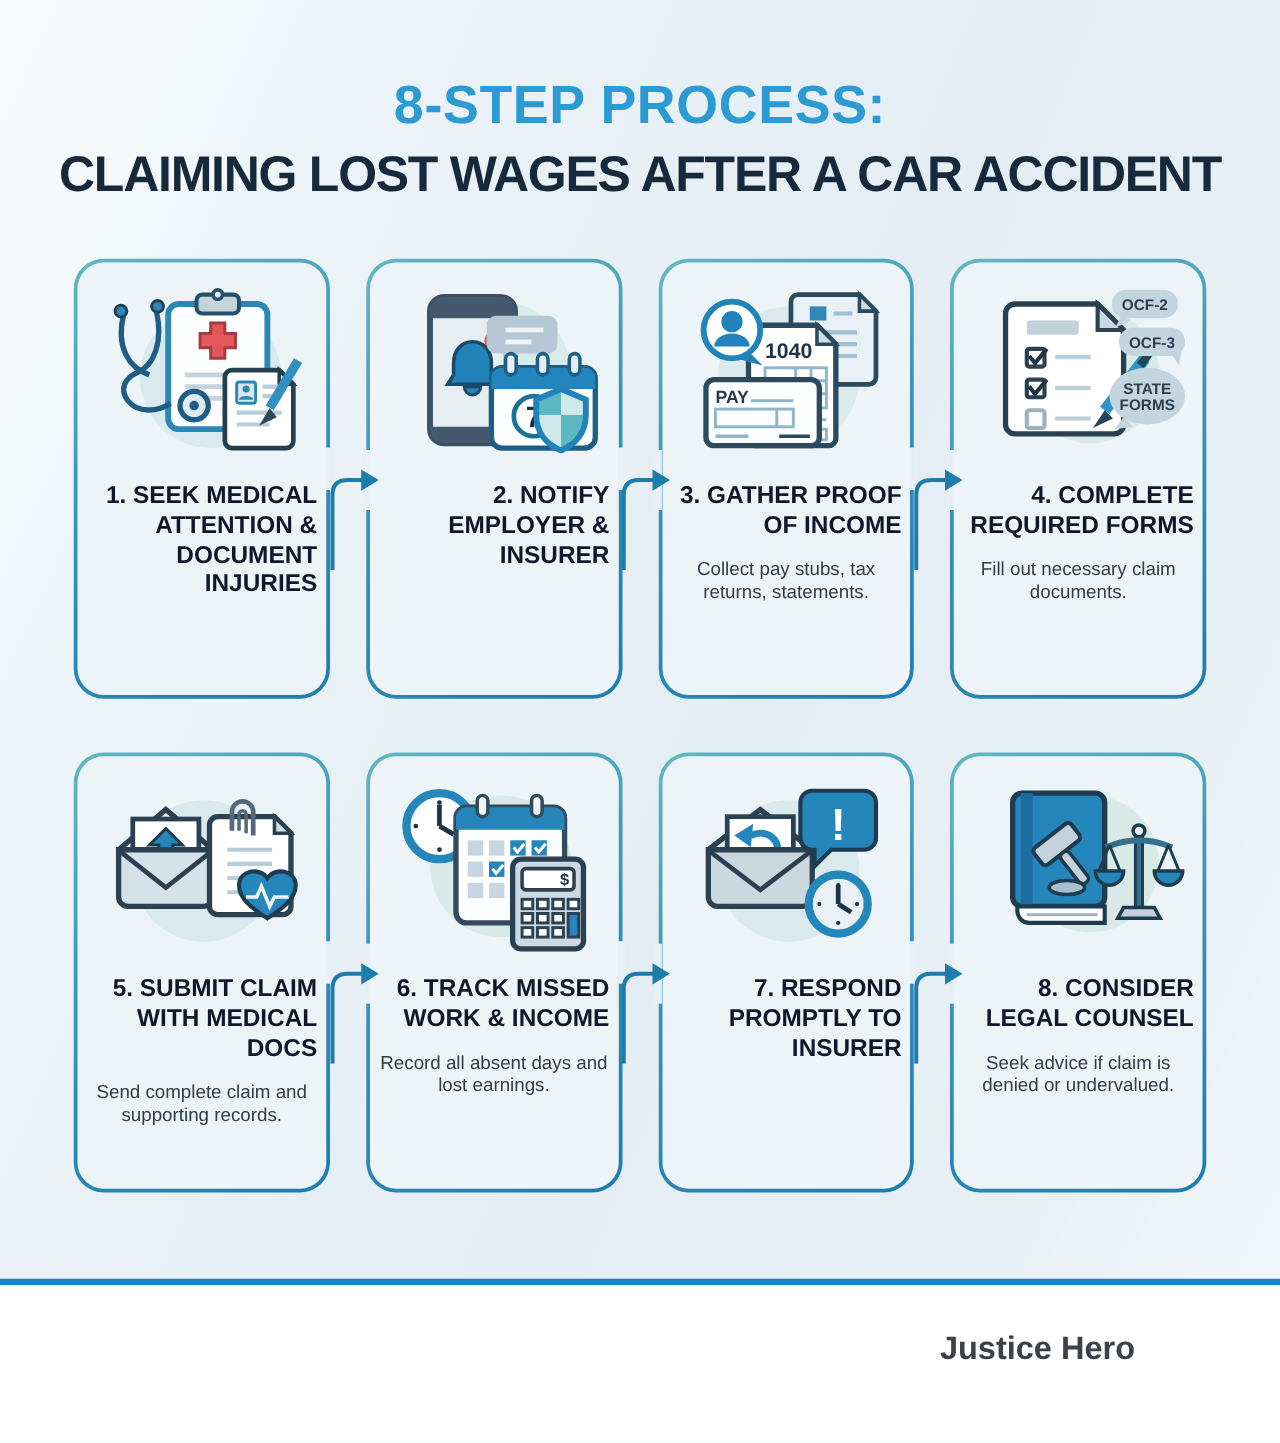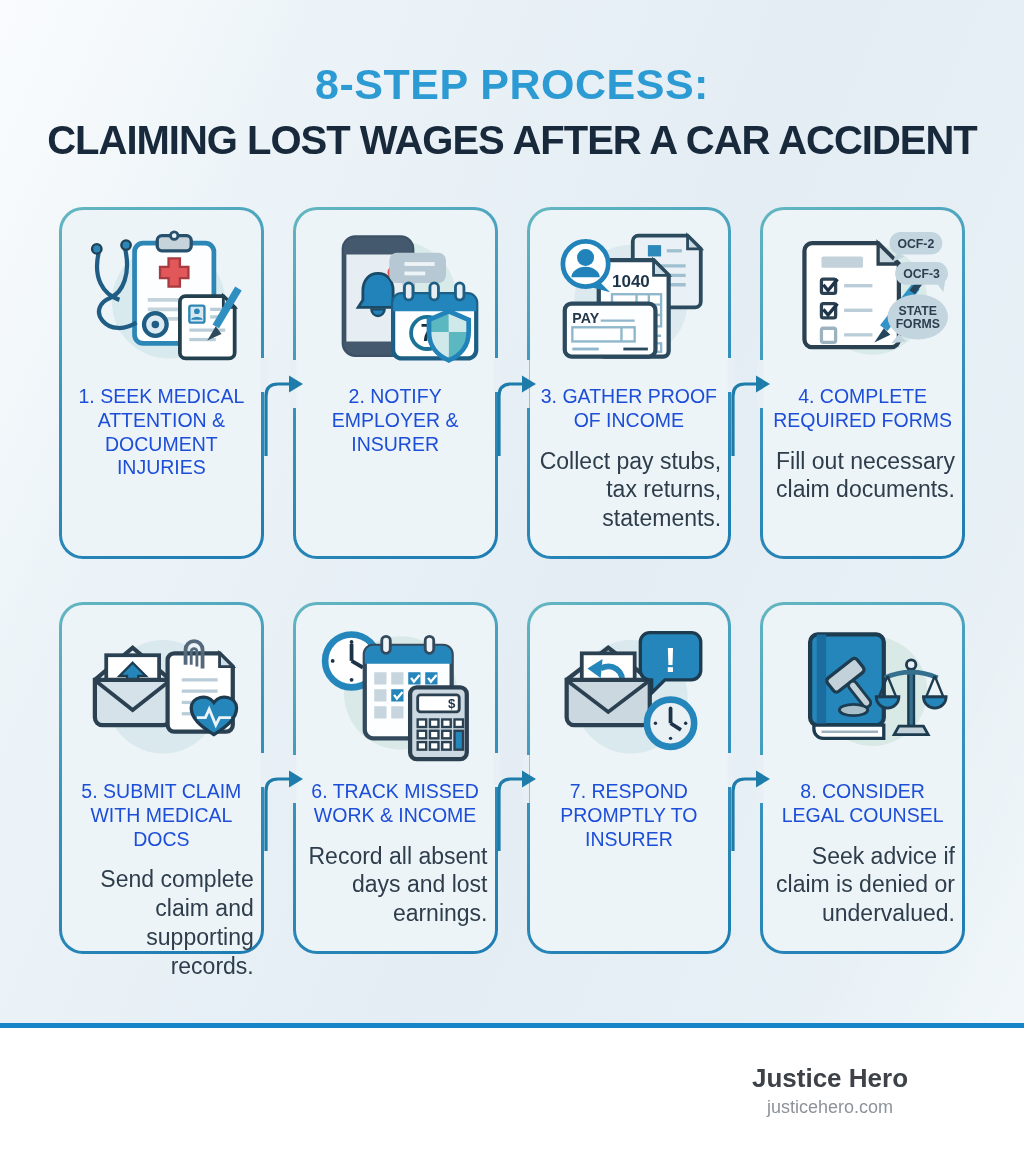--- a/index.html
+++ b/index.html
@@ -17,22 +17,22 @@
   .kicker{font-size:43px;font-weight:800;letter-spacing:.5px;color:#2C9BD3;}
   .main-title{font-size:40px;font-weight:800;letter-spacing:-1px;color:#18293B;margin-top:9px;}
   .row{position:absolute;left:59px;width:906px;height:352px;display:flex;gap:29px;}
   .row1{top:207px;} .row2{top:602px;}
   .card{flex:1 1 0;border-radius:24px;padding:3px;box-sizing:border-box;
         background:linear-gradient(155deg,#64b7c0 0%,#3793bd 45%,#1d7cb2 100%);}
   .card-inner{height:100%;border-radius:21px;background:#edf4f8;box-sizing:border-box;
         display:flex;flex-direction:column;align-items:center;padding:14px 7px 0 7px;}
   .icon-wrap{width:170px;height:148px;position:relative;}
   .icon-wrap svg{width:170px;height:148px;display:block;}
-  .step-title{font-size:19.5px;line-height:1.22;font-weight:400;color:#1d4ed8;text-align:center;margin-top:13px;}
-  .step-desc{font-size:23px;line-height:1.25;color:#2E3D4B;text-align:right;margin-top:14px;}
+  .step-title{font-size:19.5px;line-height:1.22;font-weight:700;color:#0f172a;text-align:right;margin-top:13px;}
+  .step-desc{font-size:15px;line-height:1.25;color:#2E3D4B;text-align:center;margin-top:14px;}
   .connector{position:absolute;width:52px;height:112px;}
   .divider{position:absolute;top:1023px;left:0;width:100%;height:5px;background:#1585C7;}
   .footer-band{position:absolute;top:1028px;left:0;width:100%;height:126px;background:#ffffff;}
   .footer-text{position:absolute;top:1063px;left:690px;width:280px;text-align:center;}
   .brand{font-size:26px;font-weight:bold;color:#3C4247;}
   .site{font-size:18px;color:#8B9399;margin-top:3px;}
   svg text{font-family:"Liberation Sans","DejaVu Sans",sans-serif;}
 </style>
 </head>
 <body>
@@ -379,16 +379,15 @@
     <rect x="3.5" y="14" width="7" height="34" fill="#e9f0f5"></rect>
     <rect x="33" y="16" width="6.5" height="48" fill="#e9f0f5"></rect>
     <path d="M9 112 L9 52 Q9 40 21 40 L33 40" fill="none" stroke="#1e7cab" stroke-width="3.2"></path>
     <polygon points="32,31.5 46,40 32,48.5" fill="#1e7cab"></polygon>
   </svg>
 
   <div class="divider"></div>
   <div class="footer-band"></div>
   <div class="footer-text">
     <div class="brand">Justice Hero</div>
-    <div class="site">justicehero.com</div>
   </div>
 
 </div>
 
 </body></html>

